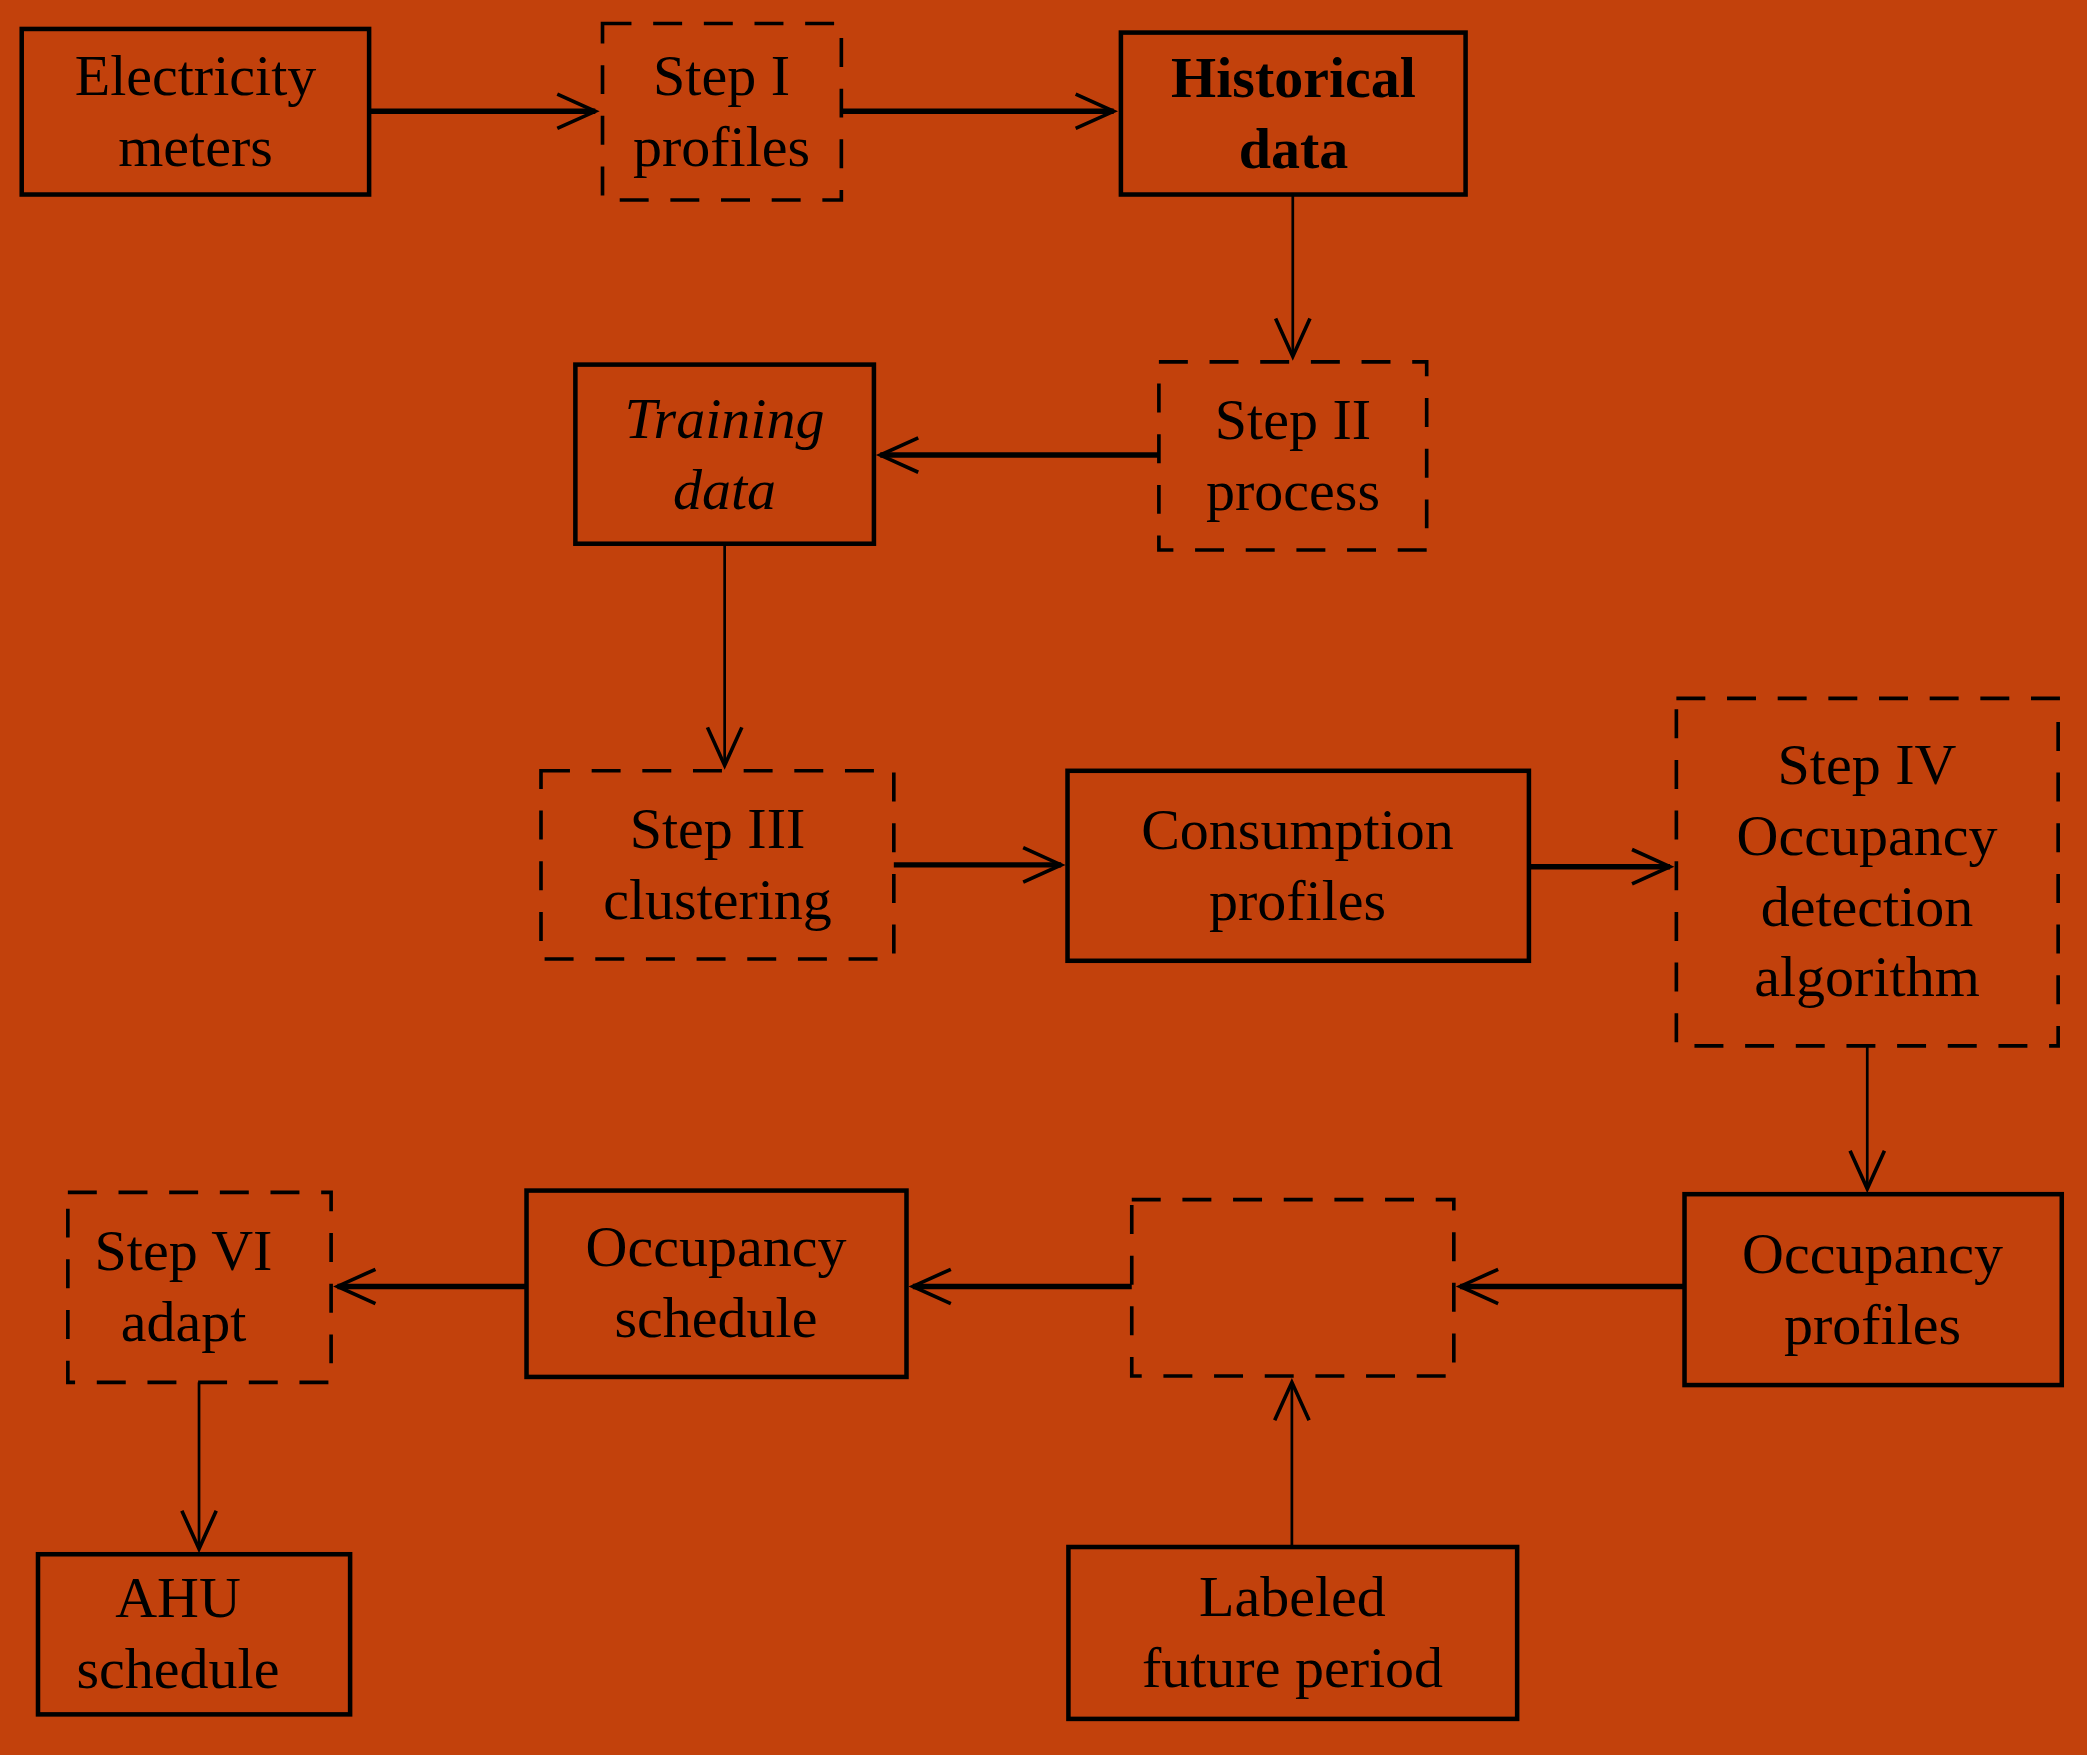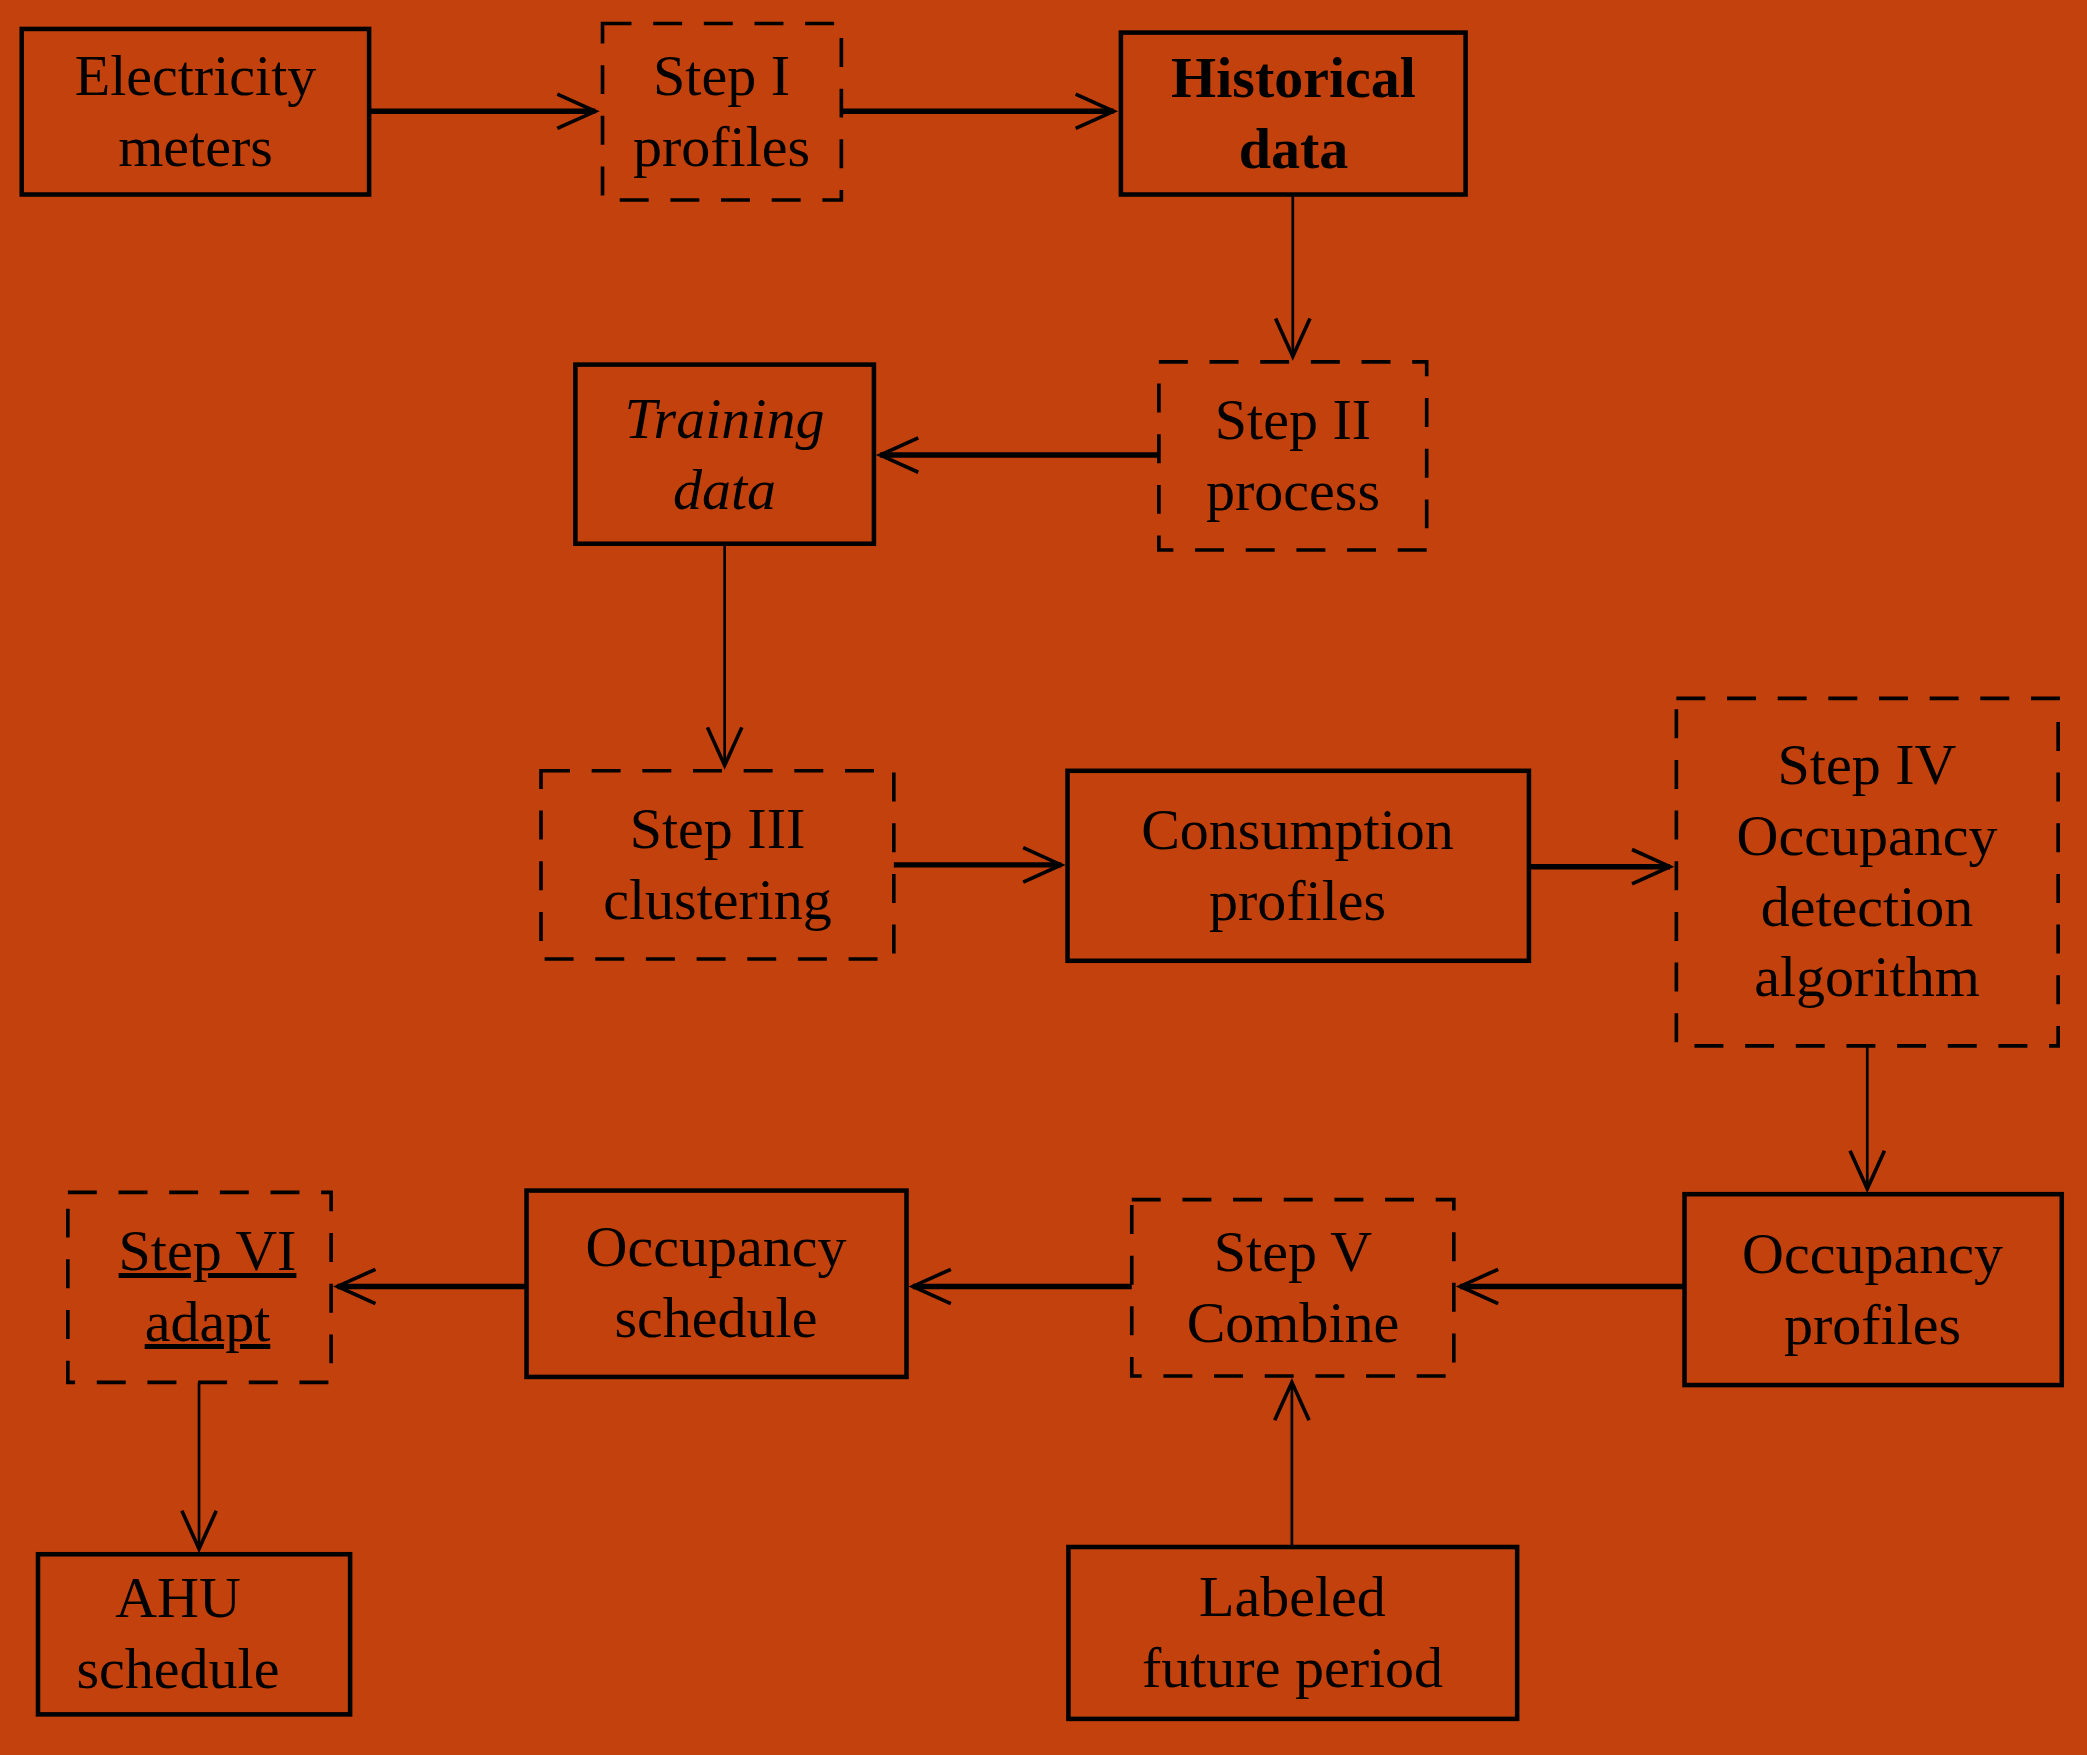--- a/index.html
+++ b/index.html
@@ -102,25 +102,23 @@
   <div class="node" style="left:541px;  top:771px;  width:353px; height:188px;">Step III
 clustering</div>
   <div class="node" style="left:1067px; top:771px;  width:461px; height:190px;">Consumption
 profiles</div>
   <div class="node" style="left:1676px; top:698px;  width:382px; height:347px;">Step IV
 Occupancy
 detection
 algorithm</div>
   <div class="node" style="left:1684px; top:1194px; width:377px; height:191px;">Occupancy
 profiles</div>
-  <div class="node" style="left:1132px; top:1200px; width:322px; height:176px;">Step V
-Combine</div>
   <div class="node" style="left:526px;  top:1190px; width:380px; height:186px;">Occupancy
 schedule</div>
-  <div class="node" style="left:76px;   top:1192px; width:263px; height:190px;text-decoration:underline;">Step VI
+  <div class="node" style="left:52px;   top:1192px; width:263px; height:190px;">Step VI
 adapt</div>
   <div class="node" style="left:22px;   top:1554px; width:312px; height:160px;">AHU
 schedule</div>
   <div class="node" style="left:1068px; top:1547px; width:449px; height:172px;">Labeled
 future period</div>
 
 </div>
 
 
 </body></html>

